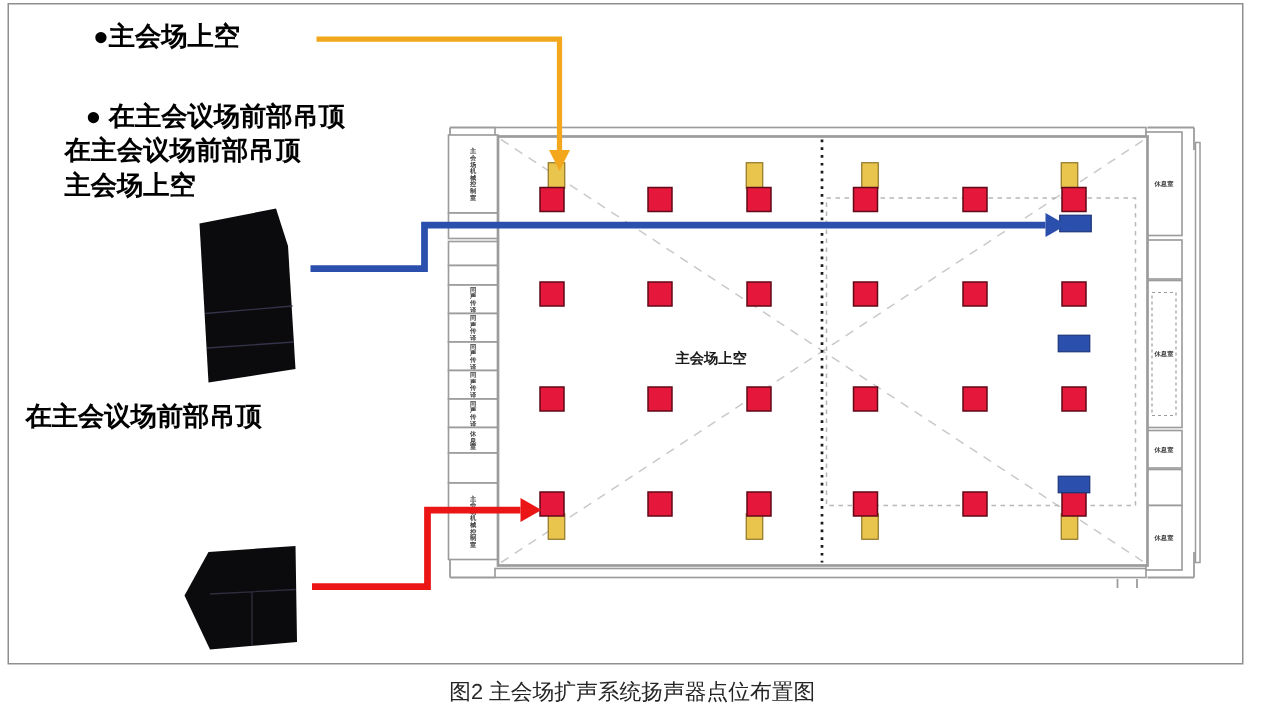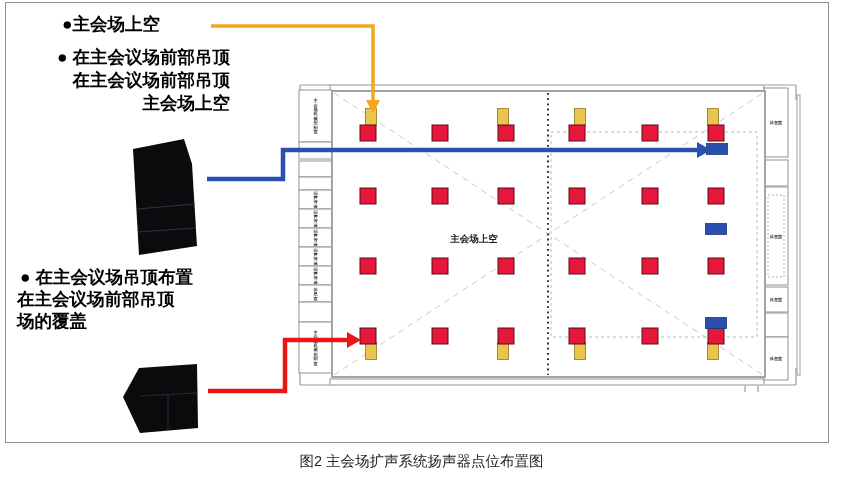--- a/index.html
+++ b/index.html
@@ -135,25 +135,23 @@
     <polygon points="697,142 697,158 711,150" fill="#2b4fad"></polygon>
     <path d="M208 391 L285 391 L285 340 L347 340" fill="none" stroke-width="4.5" stroke="#ec1515"></path>
     <polygon points="347,332 347,348 361,340" fill="#ec1515"></polygon>
   </g>
 </svg>
 
 <div class="note" style="left:62px;top:13px;">
   <span class="l1">●主会场上空</span>
 </div>
 
-<div class="note" style="left:43px;top:46px;text-align:right;">
+<div class="note" style="left:43px;top:66px;">
   <span class="l1" style="padding-left:14px;">● 在主会议场前部吊顶</span>
   <span class="l1">在主会议场前部吊顶</span>
   <span class="l1">主会场上空</span>
 </div>
 
 <div class="note" style="left:17px;top:266px;line-height:22px;">
-  <span class="l1" style="padding-left:3px;">● 在主会议场吊顶布置</span>
   <span class="l1">在主会议场前部吊顶</span>
-  <span class="l1">场的覆盖</span>
 </div>
 
 <div class="caption">图2 主会场扩声系统扬声器点位布置图</div>
 
 </body></html>

